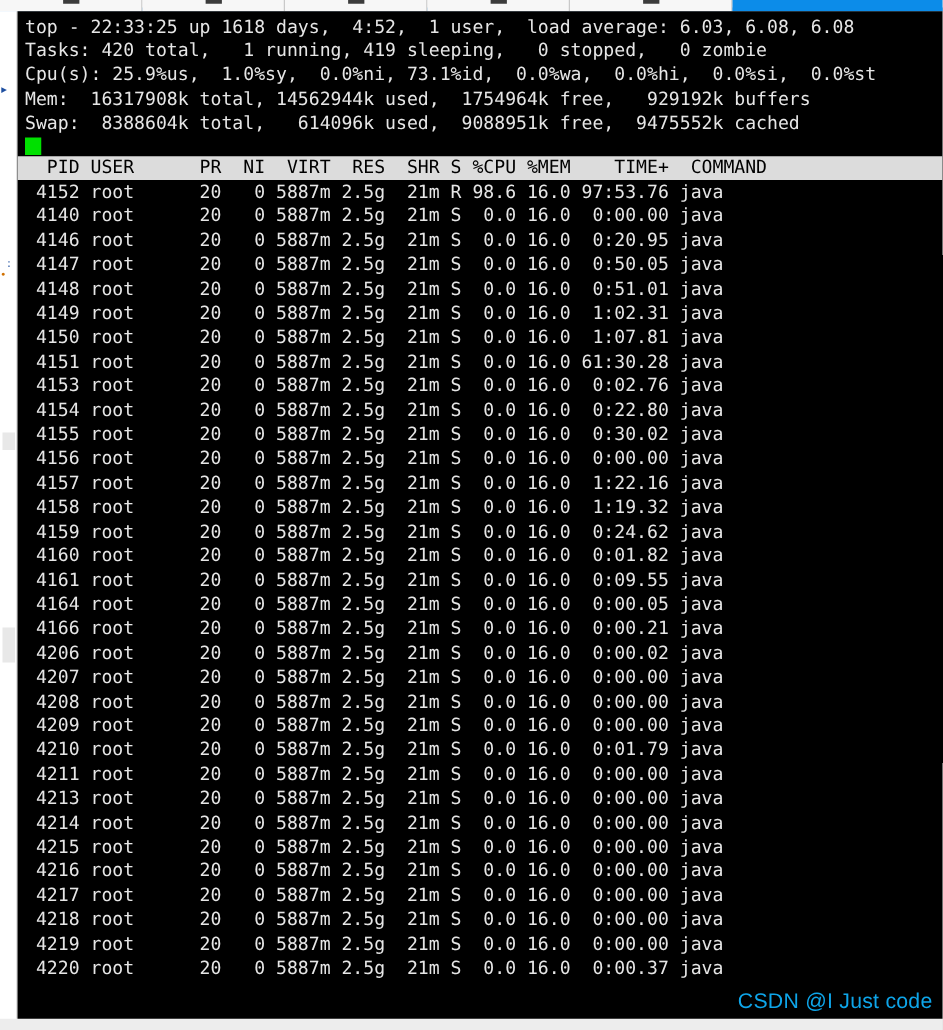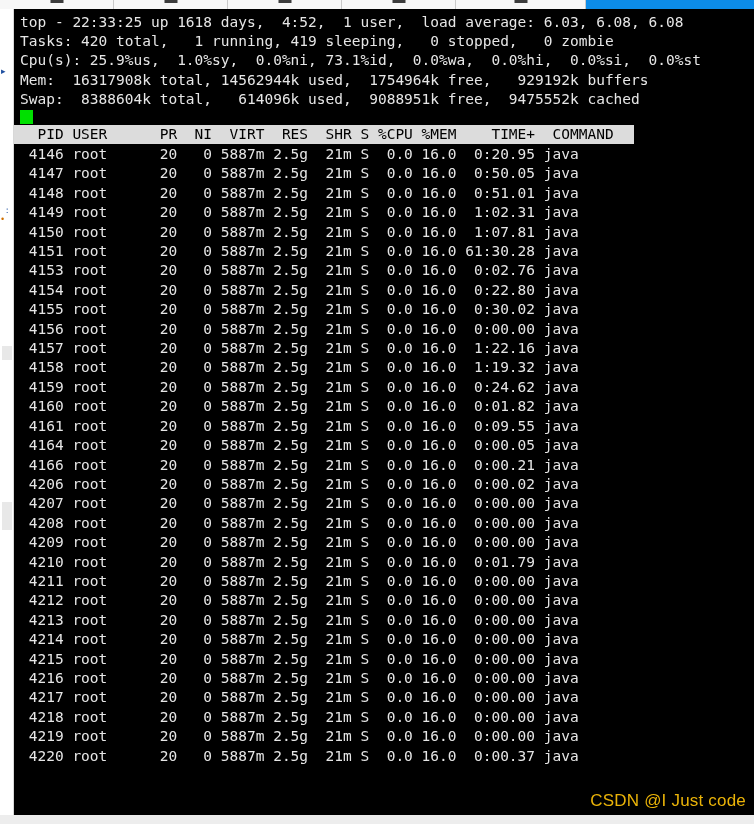--- a/index.html
+++ b/index.html
@@ -123,41 +123,41 @@
   }
 
   .colheader {
     background: #dcdcdc;
     color: #000000;
     font-size: 14.5px;
     line-height: 19px;
     white-space: pre;
     padding-left: 6px;
     margin-top: 1px;
-    width: 620px;
+    width: 740px;
     box-sizing: border-box;
     font-weight: normal;
   }
 
   .rows {
     margin-top: 1px;
   }
   .prow {
     color: #e6e6e6;
     font-size: 14.5px;
     line-height: 19.4px;
     white-space: pre;
     padding-left: 6px;
   }
 
   .watermark {
     position: absolute;
     right: 8px;
     bottom: 4px;
-    color: #eab308;
+    color: #0ea5e9;
     font-size: 17px;
     font-family: "Liberation Sans", sans-serif;
     white-space: nowrap;
     letter-spacing: 0.2px;
   }
 </style>
 </head>
 <body>
 
 <div id="app">
@@ -200,20 +200,22 @@
       <div class="sumline">Cpu(s): 25.9%us,  1.0%sy,  0.0%ni, 73.1%id,  0.0%wa,  0.0%hi,  0.0%si,  0.0%st</div>
       <div class="sumline">Mem:  16317908k total, 14562944k used,  1754964k free,   929192k buffers</div>
       <div class="sumline">Swap:  8388604k total,   614096k used,  9088951k free,  9475552k cached</div>
     </div>
 
     <div class="cursor"></div>
 
     <div class="colheader">  PID USER      PR  NI  VIRT  RES  SHR S %CPU %MEM    TIME+  COMMAND</div>
 
     <div class="rows" id="rows">
+        <div class="prow"> 4152 root      20   0 5887m 2.5g  21m R 98.6 16.0 97:53.76 java</div>
+        <div class="prow"> 4140 root      20   0 5887m 2.5g  21m S  0.0 16.0  0:00.00 java</div>
         <div class="prow"> 4146 root      20   0 5887m 2.5g  21m S  0.0 16.0  0:20.95 java</div>
         <div class="prow"> 4147 root      20   0 5887m 2.5g  21m S  0.0 16.0  0:50.05 java</div>
         <div class="prow"> 4148 root      20   0 5887m 2.5g  21m S  0.0 16.0  0:51.01 java</div>
         <div class="prow"> 4149 root      20   0 5887m 2.5g  21m S  0.0 16.0  1:02.31 java</div>
         <div class="prow"> 4150 root      20   0 5887m 2.5g  21m S  0.0 16.0  1:07.81 java</div>
         <div class="prow"> 4151 root      20   0 5887m 2.5g  21m S  0.0 16.0 61:30.28 java</div>
         <div class="prow"> 4153 root      20   0 5887m 2.5g  21m S  0.0 16.0  0:02.76 java</div>
         <div class="prow"> 4154 root      20   0 5887m 2.5g  21m S  0.0 16.0  0:22.80 java</div>
         <div class="prow"> 4155 root      20   0 5887m 2.5g  21m S  0.0 16.0  0:30.02 java</div>
         <div class="prow"> 4156 root      20   0 5887m 2.5g  21m S  0.0 16.0  0:00.00 java</div>
@@ -223,21 +225,20 @@
         <div class="prow"> 4160 root      20   0 5887m 2.5g  21m S  0.0 16.0  0:01.82 java</div>
         <div class="prow"> 4161 root      20   0 5887m 2.5g  21m S  0.0 16.0  0:09.55 java</div>
         <div class="prow"> 4164 root      20   0 5887m 2.5g  21m S  0.0 16.0  0:00.05 java</div>
         <div class="prow"> 4166 root      20   0 5887m 2.5g  21m S  0.0 16.0  0:00.21 java</div>
         <div class="prow"> 4206 root      20   0 5887m 2.5g  21m S  0.0 16.0  0:00.02 java</div>
         <div class="prow"> 4207 root      20   0 5887m 2.5g  21m S  0.0 16.0  0:00.00 java</div>
         <div class="prow"> 4208 root      20   0 5887m 2.5g  21m S  0.0 16.0  0:00.00 java</div>
         <div class="prow"> 4209 root      20   0 5887m 2.5g  21m S  0.0 16.0  0:00.00 java</div>
         <div class="prow"> 4210 root      20   0 5887m 2.5g  21m S  0.0 16.0  0:01.79 java</div>
         <div class="prow"> 4211 root      20   0 5887m 2.5g  21m S  0.0 16.0  0:00.00 java</div>
-        <div class="prow"> 4212 root      20   0 5887m 2.5g  21m S  0.0 16.0  0:00.00 java</div>
         <div class="prow"> 4213 root      20   0 5887m 2.5g  21m S  0.0 16.0  0:00.00 java</div>
         <div class="prow"> 4214 root      20   0 5887m 2.5g  21m S  0.0 16.0  0:00.00 java</div>
         <div class="prow"> 4215 root      20   0 5887m 2.5g  21m S  0.0 16.0  0:00.00 java</div>
         <div class="prow"> 4216 root      20   0 5887m 2.5g  21m S  0.0 16.0  0:00.00 java</div>
         <div class="prow"> 4217 root      20   0 5887m 2.5g  21m S  0.0 16.0  0:00.00 java</div>
         <div class="prow"> 4218 root      20   0 5887m 2.5g  21m S  0.0 16.0  0:00.00 java</div>
         <div class="prow"> 4219 root      20   0 5887m 2.5g  21m S  0.0 16.0  0:00.00 java</div>
         <div class="prow"> 4220 root      20   0 5887m 2.5g  21m S  0.0 16.0  0:00.37 java</div>
       </div>
 

